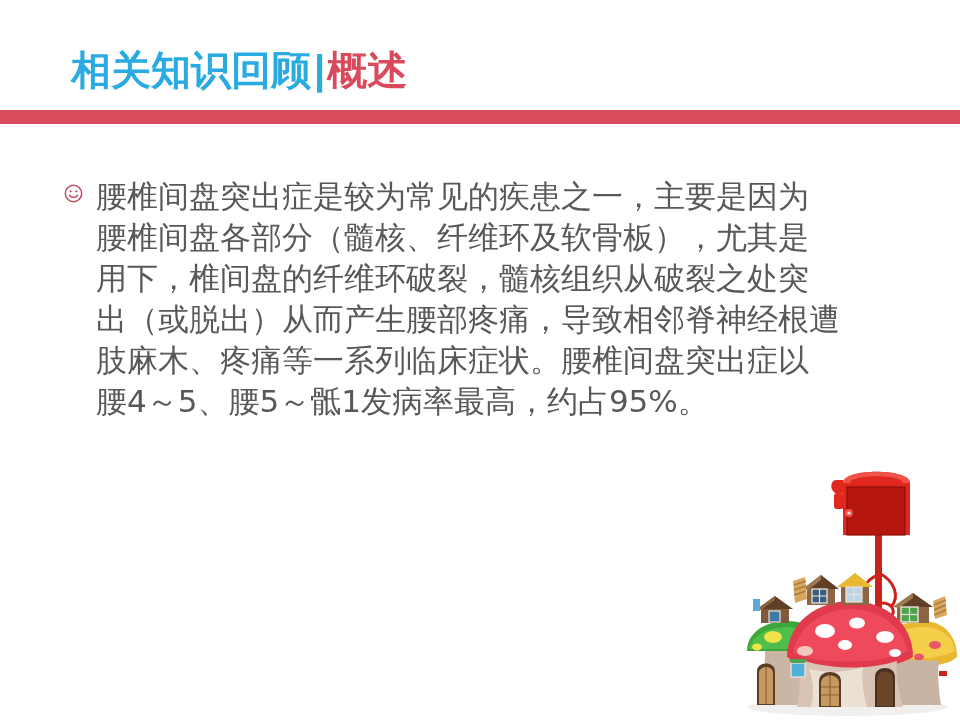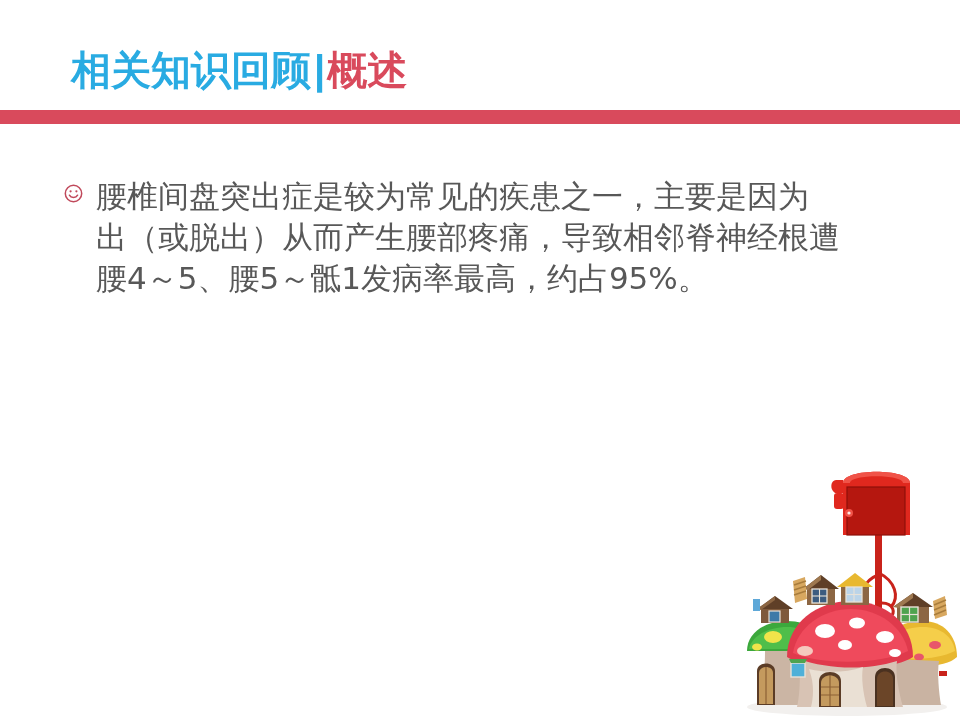--- a/index.html
+++ b/index.html
@@ -128,21 +128,24 @@
       <span class="bullet-icon">
         <svg width="19" height="19" viewBox="0 0 19 19" xmlns="http://www.w3.org/2000/svg">
           <circle cx="9.5" cy="9.5" r="8.2" fill="none" stroke="#C0495B" stroke-width="1.5"></circle>
           <circle cx="6.6" cy="7.3" r="1.1" fill="#C0495B"></circle>
           <circle cx="12.4" cy="7.3" r="1.1" fill="#C0495B"></circle>
           <path d="M5.4 11.2 C7.0 14.2, 12.0 14.2, 13.6 11.2" fill="none" stroke="#C0495B" stroke-width="1.5" stroke-linecap="round"></path>
         </svg>
       </span>
       <div class="paragraph">
         <span class="line">腰椎间盘突出症是较为常见的疾患之一，主要是因为</span>
+        <span class="line">腰椎间盘各部分（髓核、纤维环及软骨板），尤其是</span>
+        <span class="line">用下，椎间盘的纤维环破裂，髓核组织从破裂之处突</span>
         <span class="line">出（或脱出）从而产生腰部疼痛，导致相邻脊神经根遭</span>
+        <span class="line">肢麻木、疼痛等一系列临床症状。腰椎间盘突出症以</span>
         <span class="line">腰4～5、腰5～骶1发病率最高，约占95%。</span>
       </div>
     </div>
   </div>
 
   <div class="artwork">
     <svg width="225" height="265" viewBox="0 0 225 265" xmlns="http://www.w3.org/2000/svg">
 
       <rect x="140" y="78" width="7" height="112" fill="#C9231B"></rect>
       <path d="M143 120 C128 126, 124 140, 132 150" fill="none" stroke="#C9231B" stroke-width="3"></path>

